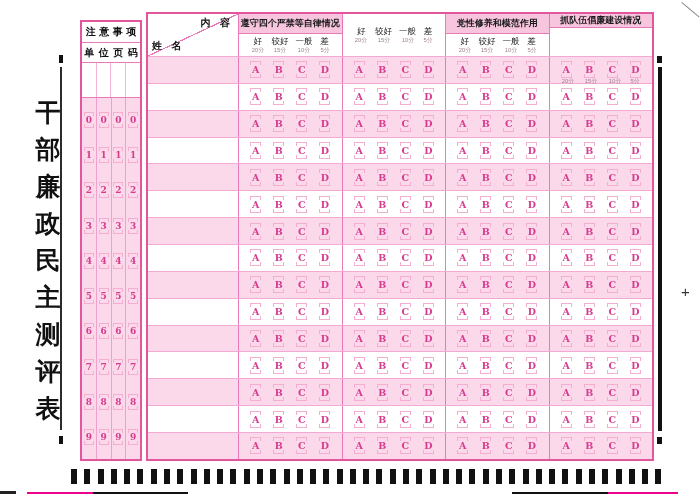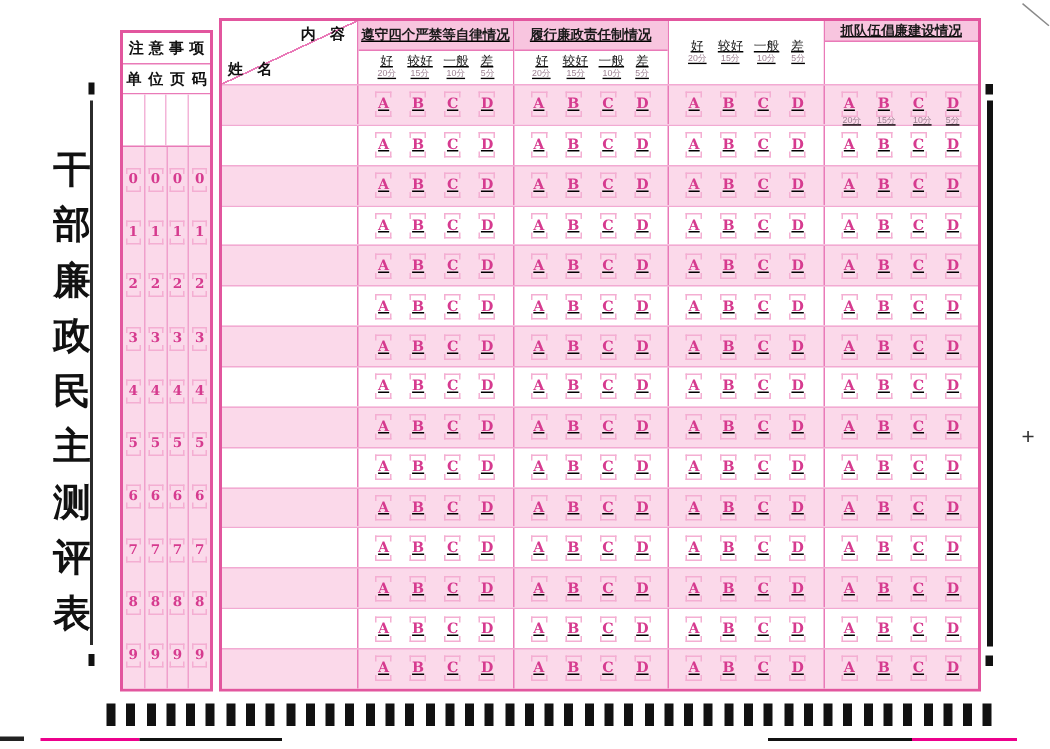--- a/index.html
+++ b/index.html
@@ -63,21 +63,21 @@
          justify-content:center; font-family:"DejaVu Serif", serif; font-weight:bold;
          font-size:9.5px; color:#d63b8f; }
   .opt::before { content:""; position:absolute; top:0; left:1px; right:1px; height:3px;
                  border:1px solid #f4aed2; border-bottom:none; }
   .opt::after  { content:""; position:absolute; bottom:0; left:1px; right:1px; height:3px;
                  border:1px solid #f4aed2; border-top:none; }
   .opt.digit { width:12px; height:16px; font-size:9px; }
 
   
   .main-table { position:absolute; left:146px; top:12px; width:508px; height:449px;
-                border:2px solid #e2569e; display:flex; flex-direction:column; background:#fff;text-decoration:underline; }
+                border:2px solid #e2569e; display:flex; flex-direction:column; background:#fff; }
   .thead { display:flex; height:42px; }
   .name-head { width:91px; border-right:1px solid #e97ab8; position:relative; background:#fff;
     background-image:linear-gradient(to bottom right, transparent calc(50% - 0.6px),
       #e97ab8 calc(50% - 0.6px), #e97ab8 calc(50% + 0.6px), transparent calc(50% + 0.6px)); }
   .corner-top { position:absolute; top:2px; right:5px; font-weight:bold; font-size:10px;
                 color:#111; letter-spacing:3px; font-family:"DejaVu Serif", serif; }
   .corner-bottom { position:absolute; bottom:3px; left:4px; font-weight:bold; font-size:10px;
                    color:#111; letter-spacing:3px; font-family:"DejaVu Serif", serif;margin-top:36px; }
   .col-head { flex:1; display:flex; flex-direction:column; border-right:1px solid #e97ab8; }
   .col-head:last-child { border-right:none;gap:40px; }
@@ -214,41 +214,41 @@
               <div class="r-label">一般</div>
               <div class="r-score">10分</div>
             </div>
             <div class="rating">
               <div class="r-label">差</div>
               <div class="r-score">5分</div>
             </div>
           </div>
         </div>
         <div class="col-head">
-          <div class="col-title">履行廉政责任制情况</div>
           <div class="col-sub">
             <div class="rating">
               <div class="r-label">好</div>
               <div class="r-score">20分</div>
             </div>
             <div class="rating">
               <div class="r-label">较好</div>
               <div class="r-score">15分</div>
             </div>
             <div class="rating">
               <div class="r-label">一般</div>
               <div class="r-score">10分</div>
             </div>
             <div class="rating">
               <div class="r-label">差</div>
               <div class="r-score">5分</div>
             </div>
           </div>
         </div>
         <div class="col-head">
+          <div class="col-title">党性修养和模范作用</div>
           <div class="col-sub">
             <div class="rating">
               <div class="r-label">好</div>
               <div class="r-score">20分</div>
             </div>
             <div class="rating">
               <div class="r-label">较好</div>
               <div class="r-score">15分</div>
             </div>
             <div class="rating">

